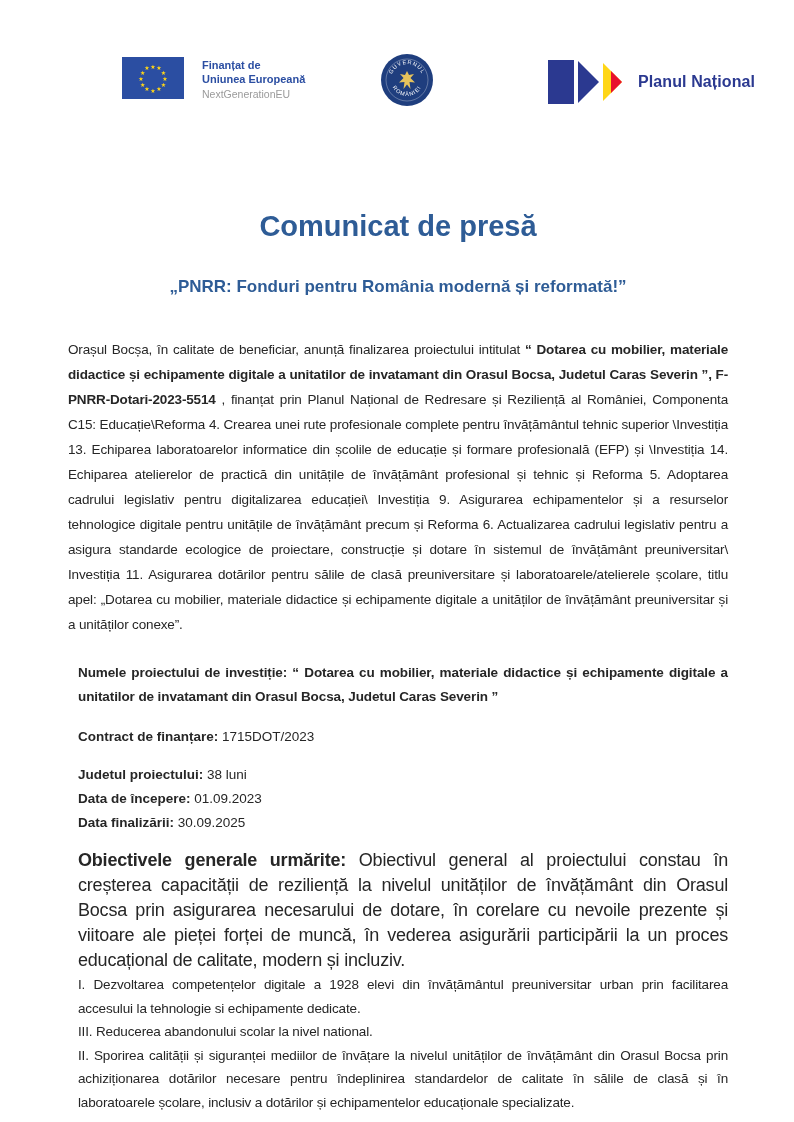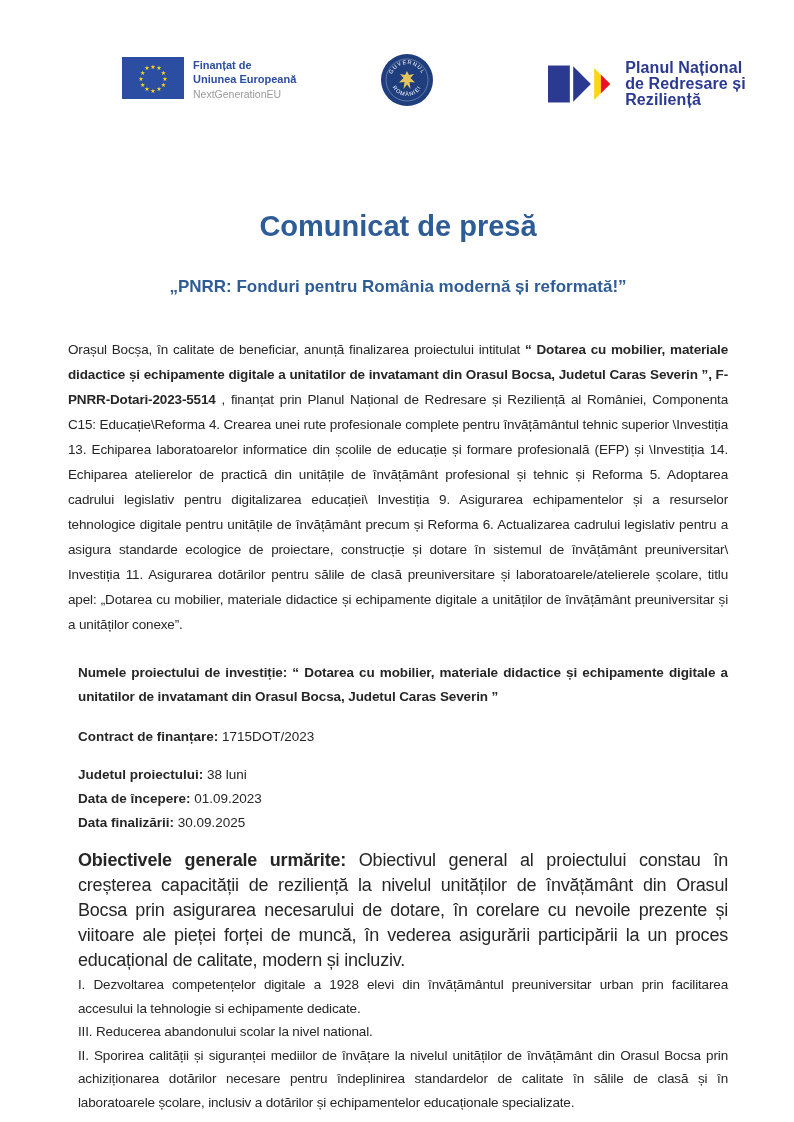--- a/index.html
+++ b/index.html
@@ -8,21 +8,21 @@
     width:794px;height:1122px;
     background:#fff;
     overflow:hidden;
     font-family:"Liberation Sans", sans-serif;
     color:#262626;
   }
   
   .logo-row{position:absolute;top:0;left:0;width:794px;height:130px;}
   .eu-logo{position:absolute;left:122px;top:57px;display:flex;align-items:flex-start;}
   .eu-flag{display:block;}
-  .eu-text{margin-left:9px;padding-top:1px;}
+  .eu-text{margin-left:18px;padding-top:1px;}
   .eu-l1,.eu-l2{font-size:11px;font-weight:bold;color:#2B4EA2;line-height:14px;}
   .eu-l3{font-size:10.5px;color:#9A9A9A;line-height:14px;margin-top:1px;}
   .gov-logo{position:absolute;left:379px;top:52px;}
   .pnrr-logo{position:absolute;left:548px;top:60px;display:flex;align-items:center;}
   .pnrr-text{margin-left:10px;}
   .pnrr-l1,.pnrr-l2{font-size:16px;font-weight:bold;color:#2B3990;line-height:16px;letter-spacing:0.1px;}
   
   .title{
     margin:209px 0 0;
     text-align:center;
@@ -115,21 +115,20 @@
 
     <div class="pnrr-logo">
       <svg width="80" height="44" viewBox="0 0 80 44">
         <rect x="0" y="0" width="26" height="44" fill="#2B3990"></rect>
         <path d="M30,1 L51,22 L30,43 Z" fill="#2B3990"></path>
         <path d="M55,3 L74,22 L55,41 Z" fill="#FFD617"></path>
         <path d="M63,11 L74,22 L63,33 Z" fill="#E8112D"></path>
       </svg>
       <div class="pnrr-text">
         <div class="pnrr-l1">Planul Național</div>
-        <div class="pnrr-l2">de Redresare și Reziliență</div>
       </div>
     </div>
 
   </div>
 
   <div class="content">
 
     <h1 class="title">Comunicat de presă</h1>
     <h2 class="subtitle">„PNRR: Fonduri pentru România modernă și reformată!”</h2>
 

